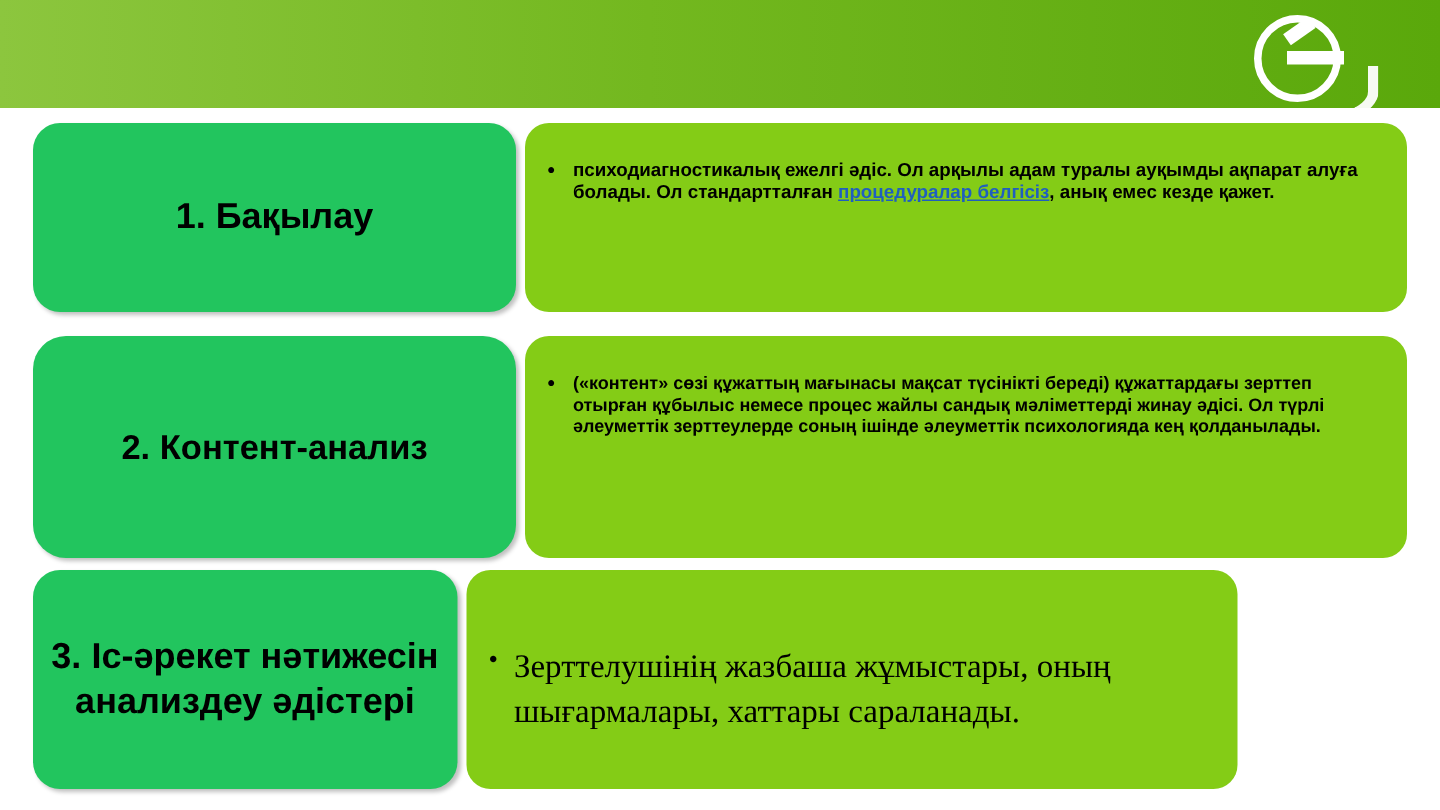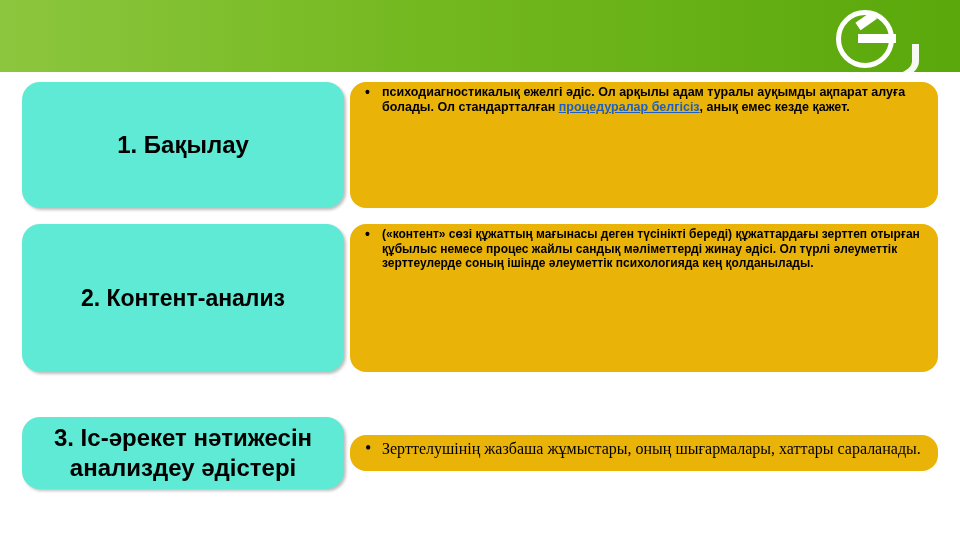--- a/index.html
+++ b/index.html
@@ -75,37 +75,37 @@
     opacity: .95;
   }
 
   
   .row {
     position: absolute;
     display: flex;
     align-items: stretch;
   }
   .label-box {
-    background: #5eead4;
+    background: #22c55e;
     border-radius: 18px;
     box-shadow: 2px 2px 3px rgba(0,0,0,.25);
     display: flex;
     align-items: center;
     justify-content: center;
     text-align: center;
     color: #000000;
     font-weight: bold;
     box-sizing: border-box;
     padding: 6px 10px;
   }
   .content-box {
-    background: #eab308;
+    background: #84cc16;
     border-radius: 16px;
     box-sizing: border-box;
-    padding: 3px 14px 8px 10px;
+    padding: 24px 14px 8px 10px;
     color: #000000;
   }
   ul.bullets {
     margin: 0;
     padding: 0 0 0 18px;
     list-style: none;
   }
   ul.bullets li {
     position: relative;
     margin: 0 0 4px 0;
@@ -124,30 +124,30 @@
     text-decoration: underline;
   }
 
   
   #row1 { left: 22px; top: 82px; width: 916px; height: 126px; }
   #row1 .label-box { width: 322px; font-size: 24px; }
   #row1 .content-box { width: 588px; margin-left: 6px; font-size: 12.5px; font-weight: bold; }
 
   
   #row2 { left: 22px; top: 224px; width: 916px; height: 148px; }
-  #row2 .label-box { width: 322px; font-size: 23px; }
+  #row2 .label-box { width: 322px; font-size: 23px; border-radius: 22px; }
   #row2 .content-box { width: 588px; margin-left: 6px; font-size: 12px; font-weight: bold; overflow: hidden; }
 
   
-  #row3 { left: 22px; top: 380px; width: 916px; height: 146px; align-items: center; }
+  #row3 { left: 22px; top: 380px; width: 803px; height: 146px; }
   #row3 .label-box { width: 322px; font-size: 24px; line-height: 1.25; }
   #row3 .content-box {
     width: 588px;
     margin-left: 6px;
-    font-size: 16px;
+    font-size: 22px;
     display: flex;
     align-items: center;
     font-family: "Liberation Serif", serif;
   }
   #row3 .content-box ul.bullets li { line-height: 1.35; }
   #row3 .content-box ul.bullets li:before { font-size: 18px; top: -2px; }
 </style>
 </head>
 <body>
 
@@ -175,21 +175,21 @@
     </div>
   </div>
 
   <div class="row" id="row2">
     <div class="label-box">
       <span>2. Контент-анализ</span>
     </div>
     <div class="content-box">
       <ul class="bullets">
         <li>
-          <span>(«контент» сөзі құжаттың мағынасы деген түсінікті береді) құжаттардағы зерттеп отырған құбылыс немесе процес жайлы сандық мәліметтерді жинау әдісі. Ол түрлі әлеуметтік зерттеулерде соның ішінде әлеуметтік психологияда кең қолданылады.</span>
+          <span>(«контент» сөзі құжаттың мағынасы мақсат түсінікті береді) құжаттардағы зерттеп отырған құбылыс немесе процес жайлы сандық мәліметтерді жинау әдісі. Ол түрлі әлеуметтік зерттеулерде соның ішінде әлеуметтік психологияда кең қолданылады.</span>
         </li>
       </ul>
     </div>
   </div>
 
   <div class="row" id="row3">
     <div class="label-box">
       <span>3. Іс-әрекет нәтижесін анализдеу әдістері</span>
     </div>
     <div class="content-box">

